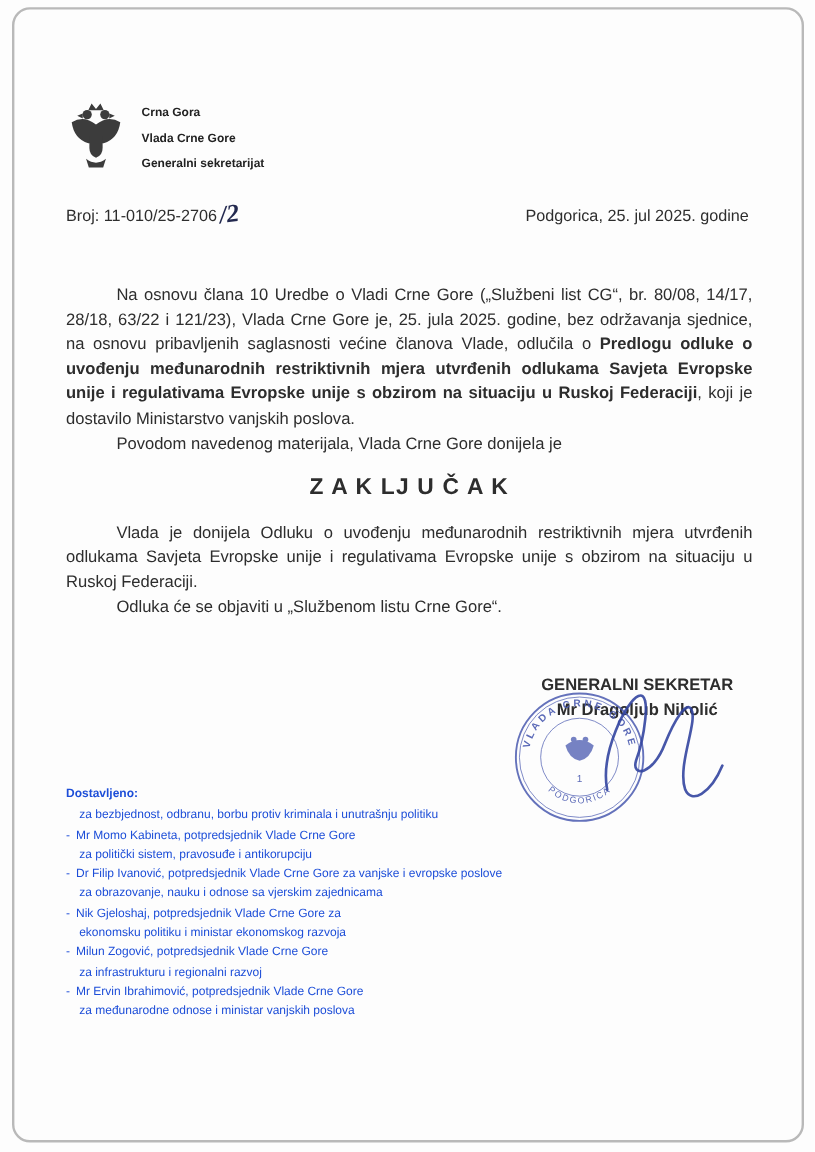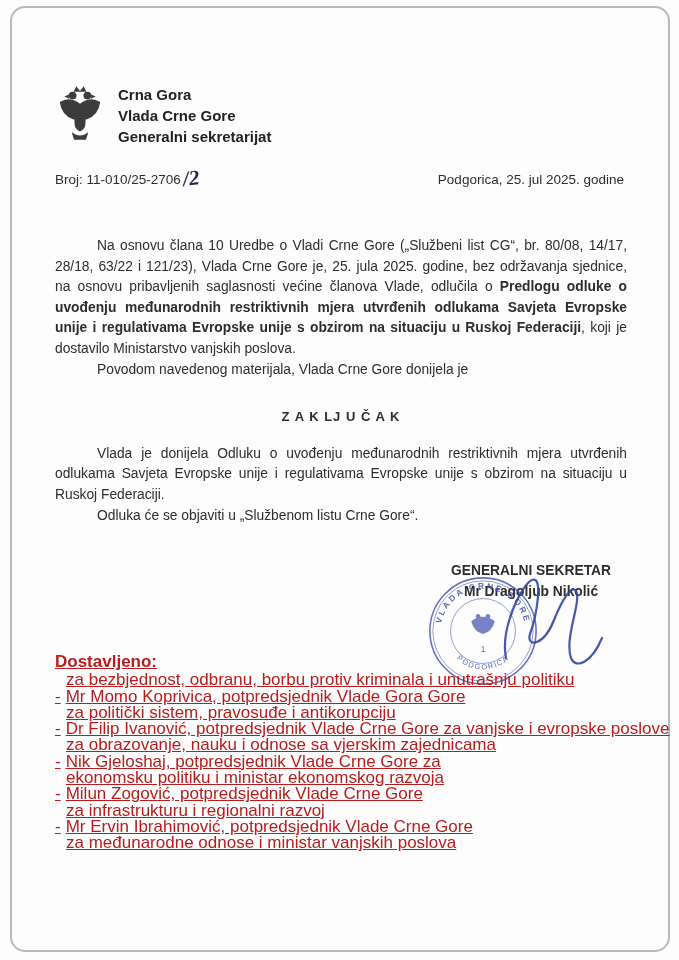--- a/index.html
+++ b/index.html
@@ -11,21 +11,21 @@
     color:#2d2d2d;
     overflow:hidden;
   }
   .frame {
     position:absolute; left:10px; top:6px; right:9px; bottom:8px;
     border:2px solid #b9b9b9; border-radius:15px;
     pointer-events:none;
   }
   .header { position:absolute; left:57px; top:84px; display:flex; align-items:flex-start; gap:15px; }
   .emblem { width:46px; height:58px; }
-  .header-text div { font-weight:bold; font-size:15px; line-height:21px; color:#222; }
+  .header-text div { font-weight:bold; font-size:10px; line-height:21px; color:#222; }
 
   .meta-row {
     position:absolute; left:55px; right:55px; top:172px;
     display:flex; justify-content:space-between; align-items:flex-start;
     font-size:13.5px;
     gap:32px;
   }
   .broj { display:flex; align-items:flex-start; }
   .handwritten {
     font-family:"Liberation Serif", serif;
@@ -34,35 +34,35 @@
     transform:rotate(-7deg);
     margin-left:2px; margin-top:-6px;
   }
 
   .body-text {
     position:absolute; left:55px; right:52px; top:236px;
     font-size:13.8px; line-height:20.6px; text-align:justify;
   }
   .body-text p { margin:0; text-indent:42px; }
   .zakljucak {
-    text-align:center; font-weight:bold; font-size:13px;
-    letter-spacing:1px; margin:27px 0 16px 0; text-indent:0;
+    text-align:center; font-weight:bold; font-size:19px;
+    letter-spacing:1px; margin:17px 0 16px 0; text-indent:0;
   }
 
   .signature {
     position:absolute; right:43px; top:560px; width:210px;
     text-align:center; font-weight:bold; font-size:13.8px; line-height:21px;
   }
 
   .stamp { position:absolute; left:424px; top:572px; width:118px; height:118px; }
   .squiggle { position:absolute; left:492px; top:568px; width:122px; height:108px; }
 
   .distribution {
     position:absolute; left:55px; top:654px;
-    font-size:17px; line-height:16.3px; color:#b91c1c;text-decoration:underline;
+    font-size:10px; line-height:16.3px; color:#1d4ed8;
   }
   .dist-label { font-weight:bold; margin-bottom:2px; }
   .bullet { margin-right:5px; }
   .dist-cont { padding-left:11px; }
 </style>
 </head>
 <body>
 
 <div class="page">
   <div class="frame"></div>
@@ -138,21 +138,21 @@
     <path d="M14 90 C8 60 30 16 40 12 C52 7 44 50 38 66 C34 80 52 78 62 52 C70 32 80 16 84 23 C90 33 72 70 79 90 C84 102 100 94 110 70" stroke="#3345a0" stroke-width="2.2" fill="none" opacity="0.9" stroke-linecap="round"></path>
   </svg>
 
   <div class="distribution">
     <div class="dist-label">Dostavljeno:</div>
 
     <div class="dist-item">
       <div class="dist-cont">za bezbjednost, odbranu, borbu protiv kriminala i unutrašnju politiku</div>
     </div>
     <div class="dist-item">
-      <div><span class="bullet">-</span><span>Mr Momo Koprivica, potpredsjednik Vlade Gora Gore</span></div>
+      <div><span class="bullet">-</span><span>Mr Momo Kabineta, potpredsjednik Vlade Crne Gore</span></div>
       <div class="dist-cont">za politički sistem, pravosuđe i antikorupciju</div>
     </div>
     <div class="dist-item">
       <div><span class="bullet">-</span><span>Dr Filip Ivanović, potpredsjednik Vlade Crne Gore za vanjske i evropske poslove</span></div>
 
     </div>
     <div class="dist-item">
       <div class="dist-cont">za obrazovanje, nauku i odnose sa vjerskim zajednicama</div>
     </div>
     <div class="dist-item">

